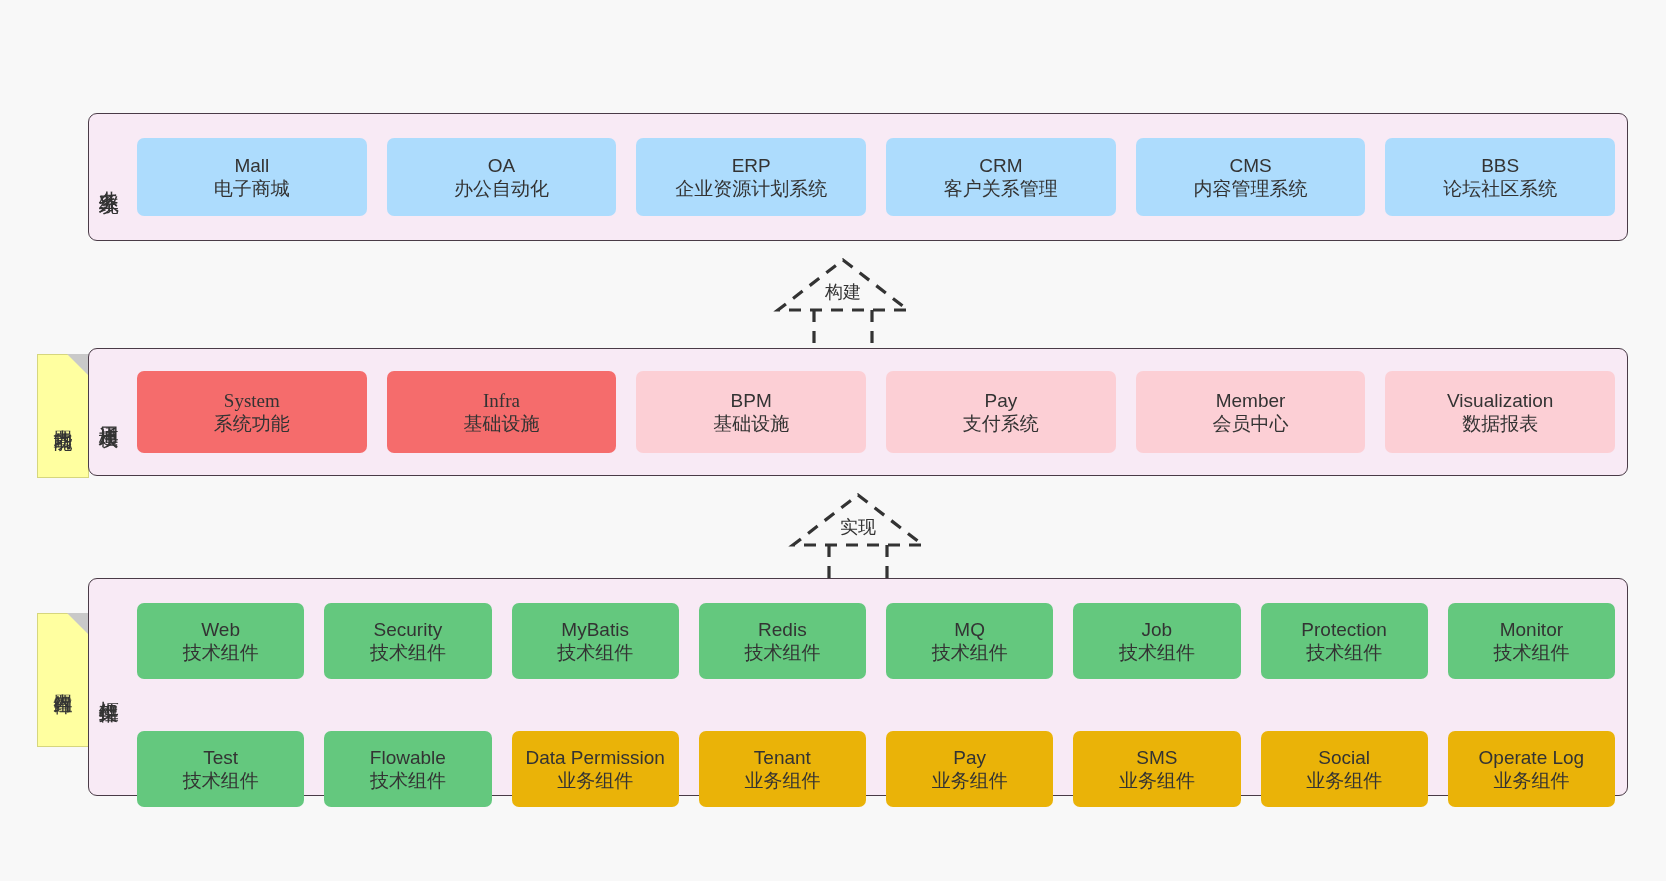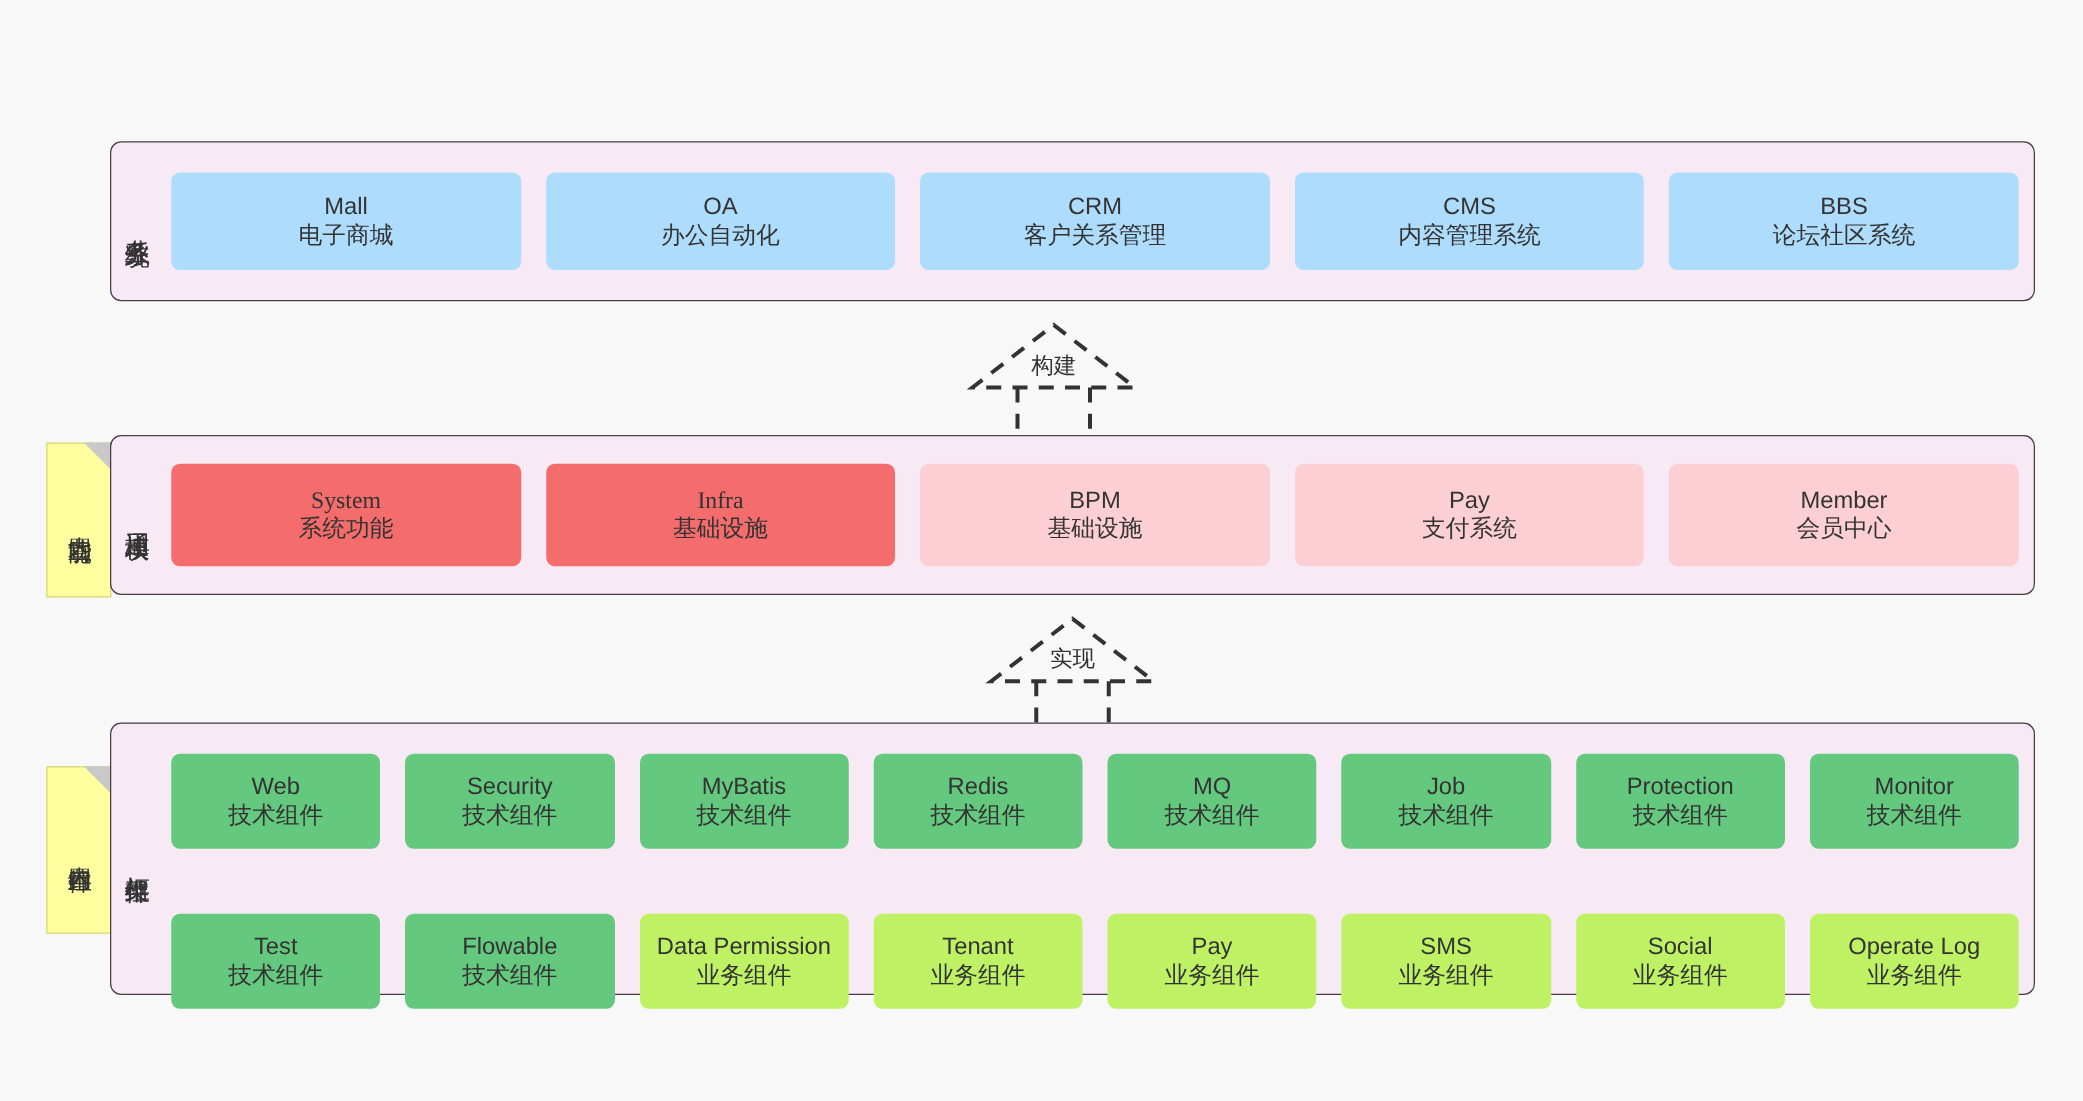--- a/index.html
+++ b/index.html
@@ -78,21 +78,21 @@
   
   .row-biz .cell    { height: 78px; }
   .row-module .cell { height: 82px; }
   .row-frame .cell  { height: 76px; margin-top: 36px; }
 
   
   .c-blue        { background: #addcfd; }
   .c-red         { background: #f56c6c; font-family: Liberation Serif, serif; }
   .c-pink        { background: #fccfd5; }
   .c-green       { background: #64c87e; }
-  .c-greenlight  { background: #bef264; }
+  .c-greenlight  { background: #eab308; }
 
   
   .note {
     position: absolute;
     box-sizing: border-box;
     width: 52px;
     background: #ffffa0;
     border: 1px solid #d6d67e;
     display: flex;
     align-items: center;
@@ -147,20 +147,24 @@
         <div class="cell c-blue">
           <span class="ln">Mall</span>
           <span class="ln">电子商城</span>
         </div>
 
         <div class="cell c-blue">
           <span class="ln">OA</span>
           <span class="ln">办公自动化</span>
         </div>
 
+        <div class="cell c-blue">
+          <span class="ln">ERP</span>
+          <span class="ln">企业资源计划系统</span>
+        </div>
 
         <div class="cell c-blue">
           <span class="ln">CRM</span>
           <span class="ln">客户关系管理</span>
         </div>
 
         <div class="cell c-blue">
           <span class="ln">CMS</span>
           <span class="ln">内容管理系统</span>
         </div>
@@ -212,20 +216,24 @@
         <div class="cell c-pink">
           <span class="ln">Pay</span>
           <span class="ln">支付系统</span>
         </div>
 
         <div class="cell c-pink">
           <span class="ln">Member</span>
           <span class="ln">会员中心</span>
         </div>
 
+        <div class="cell c-pink">
+          <span class="ln">Visualization</span>
+          <span class="ln">数据报表</span>
+        </div>
 
       </div>
     </div>
   </div>
 
   <div class="arrow" style="left:778px; top:493px;">
     <svg viewBox="0 0 160 100" preserveAspectRatio="none" aria-hidden="true">
       <path d="M 80 2 L 145 52 L 15 52 Z" fill="none" stroke="#333333" stroke-width="3.2" stroke-dasharray="12 9" stroke-linejoin="miter"></path>
       <path d="M 51 52 L 51 100 M 109 52 L 109 100" fill="none" stroke="#333333" stroke-width="3.2" stroke-dasharray="12 9"></path>
     </svg>

